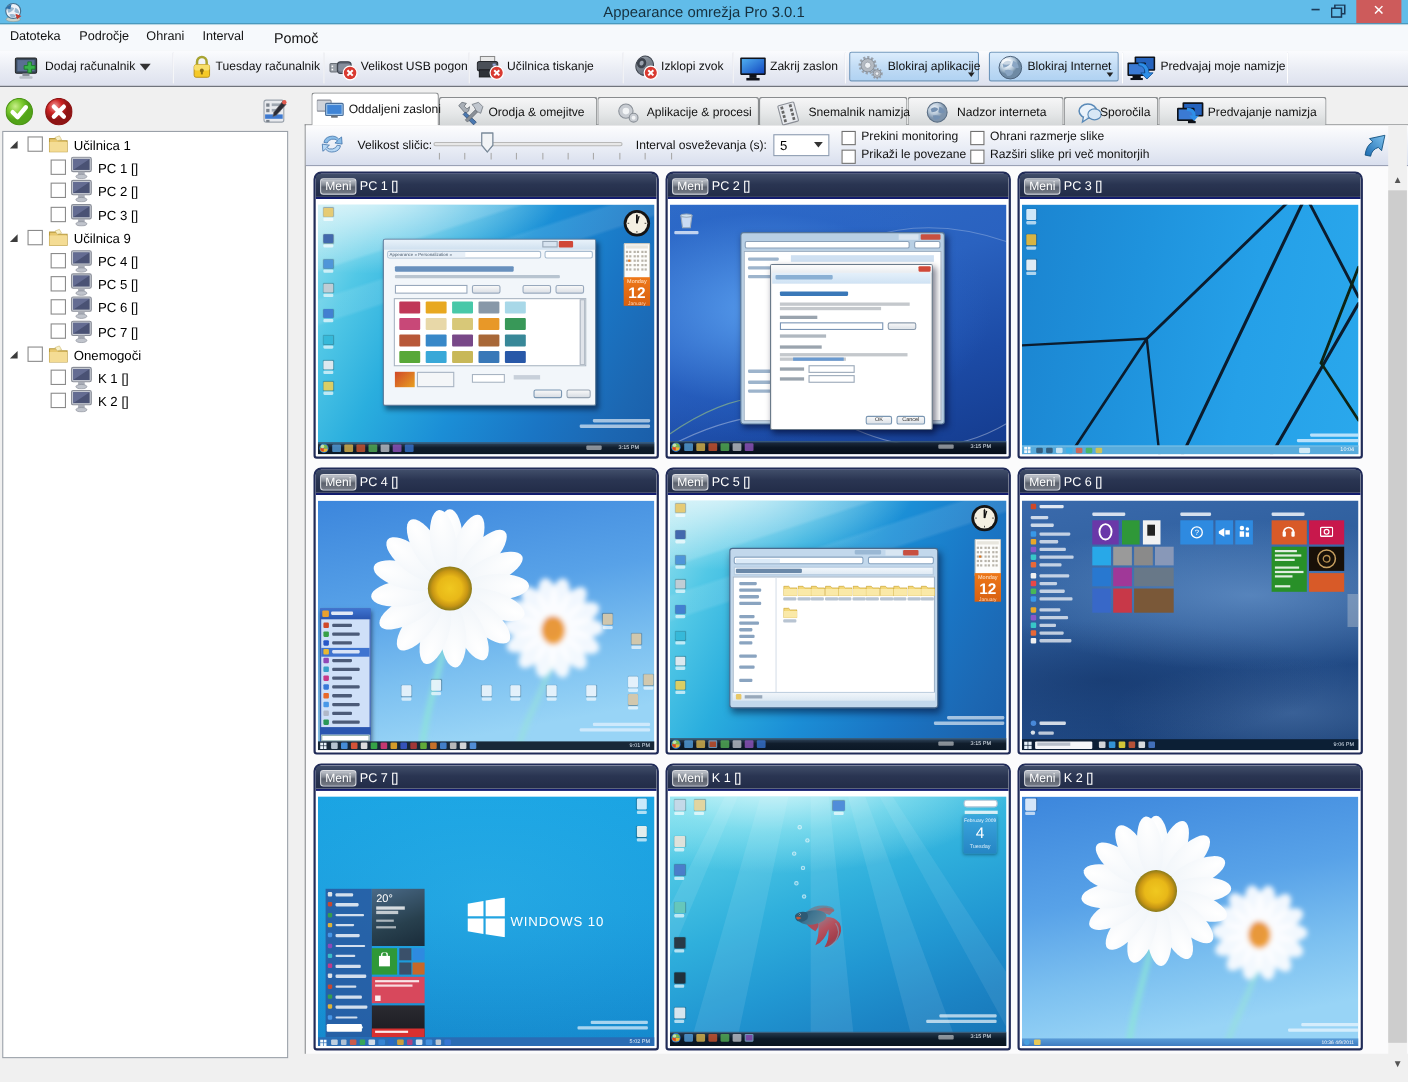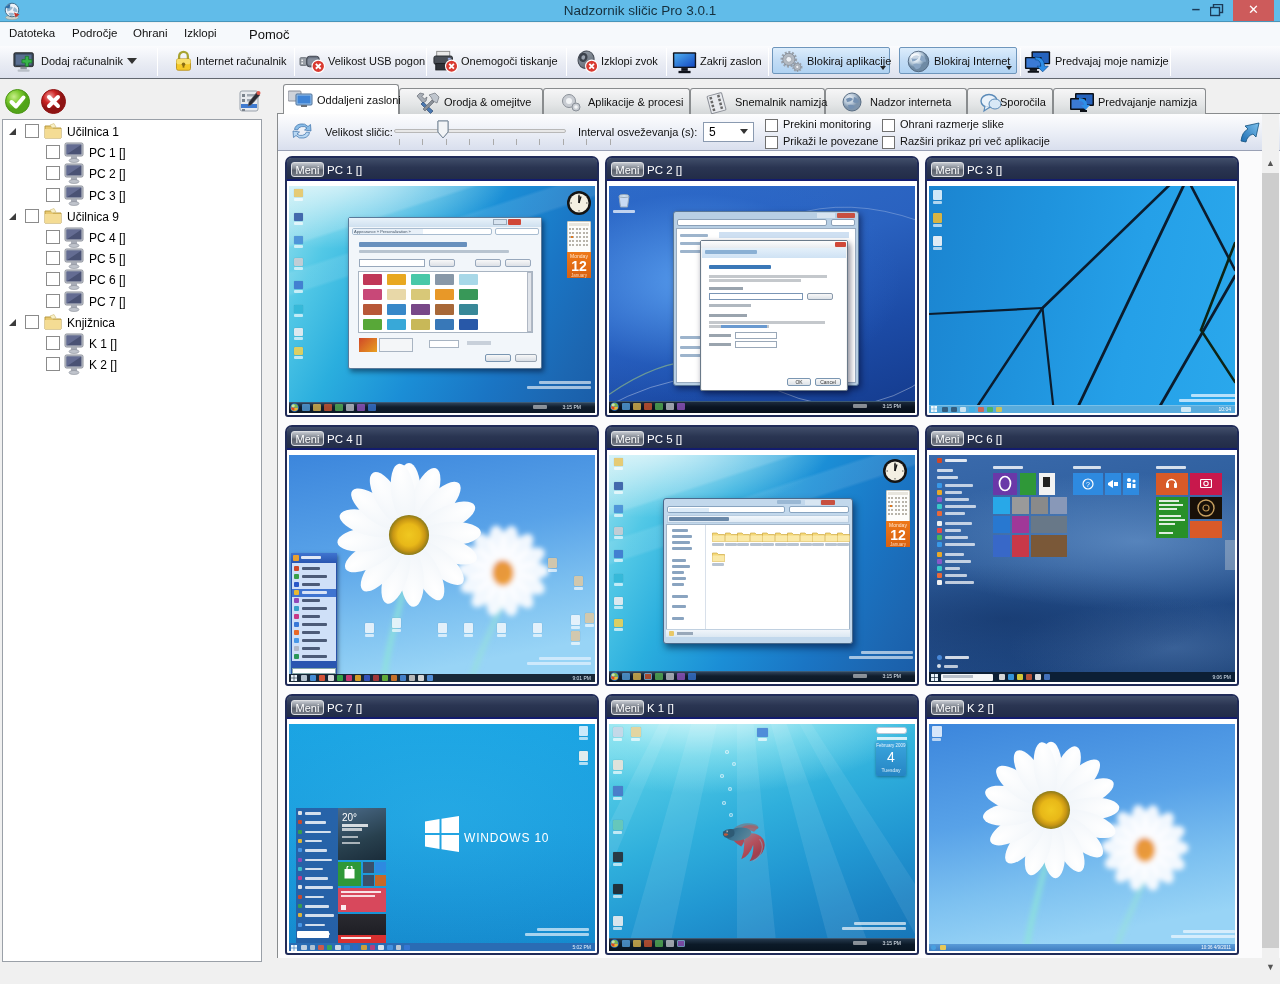--- a/index.html
+++ b/index.html
@@ -14,32 +14,32 @@
 <body>
 
 <div class="ab" style="left:0;top:0;width:1280px;height:22px;background:#61bce9;border-bottom:1px solid #4795ba"></div>
 <svg class="ab" style="left:3px;top:2px" width="18" height="18" viewBox="0 0 18 18">
     <ellipse cx="9" cy="15.5" rx="6.5" ry="2.2" fill="#c8d2cc" stroke="#8a948e" stroke-width="0.5"></ellipse>
     <circle cx="9" cy="8" r="6.8" fill="#eef2f8" stroke="#44708e"></circle>
     <path d="M3.5 6 Q7 3.5 10 5.5 Q8 9 4.5 9.5 Z M11 5 Q14.5 6.5 14.5 10 Q11.5 10.5 10 8.5 Z M5.5 11 Q9 10 11.5 12 Q10.5 14.5 7.5 14 Q6 13 5.5 11 Z" fill="#9ab8d0"></path>
     <path d="M1.5 5.5 L7.5 1.5 L6.5 6.5 Z" fill="#2e6ea6"></path>
     <path d="M11 10.5 L16.5 12.5 L12.5 15.5 Z" fill="#c23a2e"></path>
   </svg>
-<div class="ab" style="left:0;top:3px;width:1280px;text-align:center;font-size:13.5px;color:#16303e">Nadzornik sličic Pro 3.0.1</div>
+<div class="ab" style="left:0;top:3px;width:1280px;text-align:center;font-size:13.5px;color:#16303e">Appearance omrežja Pro 3.0.1</div>
 <div class="ab" style="left:1186px;top:0;width:20px;height:21px;color:#1b3a57;font-size:15px;font-weight:bold;text-align:center">–</div>
 <svg class="ab" style="left:1210px;top:4px" width="14" height="13" viewBox="0 0 14 13">
     <rect x="3.5" y="0.5" width="9" height="8" fill="none" stroke="#1b3a57" stroke-width="1.4"></rect>
     <rect x="0.5" y="3.5" width="9" height="8" fill="#61bce9" stroke="#1b3a57" stroke-width="1.4"></rect>
   </svg>
 <div class="ab" style="left:1233px;top:0;width:41px;height:21px;background:#cd5b5b;color:#fff;font-size:13px;text-align:center;line-height:20px">✕</div>
 <div class="ab" style="left:0;top:23px;width:1280px;height:23px;background:#f6f9fc"></div>
 <div class="ab" style="left:9px;top:27px;font-size:11.5px;color:#111">Datoteka</div>
 <div class="ab" style="left:72px;top:27px;font-size:11.5px;color:#111">Področje</div>
 <div class="ab" style="left:133px;top:27px;font-size:11.5px;color:#111">Ohrani</div>
-<div class="ab" style="left:184px;top:27px;font-size:11.5px;color:#111">Izklopi</div>
+<div class="ab" style="left:184px;top:27px;font-size:11.5px;color:#111">Interval</div>
 <div class="ab" style="left:249px;top:27px;font-size:13px;color:#111">Pomoč</div>
 <div class="ab" style="left:0;top:46px;width:1280px;height:33px;background:linear-gradient(#fbfcfe,#e9ecf4 55%,#dde1ee);border-bottom:1px solid #62676f"></div>
 <div class="ab" style="left:157px;top:48px;width:1px;height:28px;background:#c6c9d6;border-right:1px solid #fff"></div>
 <div class="ab" style="left:294px;top:48px;width:1px;height:28px;background:#c6c9d6;border-right:1px solid #fff"></div>
 <div class="ab" style="left:426px;top:48px;width:1px;height:28px;background:#c6c9d6;border-right:1px solid #fff"></div>
 <div class="ab" style="left:566px;top:48px;width:1px;height:28px;background:#c6c9d6;border-right:1px solid #fff"></div>
 <div class="ab" style="left:666px;top:48px;width:1px;height:28px;background:#c6c9d6;border-right:1px solid #fff"></div>
 <div class="ab" style="left:768px;top:48px;width:1px;height:28px;background:#c6c9d6;border-right:1px solid #fff"></div>
 <div class="ab" style="left:1020px;top:48px;width:1px;height:28px;background:#c6c9d6;border-right:1px solid #fff"></div>
 <div class="ab" style="left:1170px;top:48px;width:1px;height:28px;background:#c6c9d6;border-right:1px solid #fff"></div>
@@ -54,40 +54,40 @@
 </svg>
 <div class="ab" style="left:41px;top:55px;font-size:11px;color:#111">Dodaj računalnik</div>
 <div class="ab" style="left:127px;top:58px;width:0;height:0;border-left:5px solid transparent;border-right:5px solid transparent;border-top:6px solid #333"></div>
 <svg class="ab" style="left:173px;top:49px" width="21" height="25" viewBox="0 0 24 26">
 <path d="M7 11 v-4 a5 5 0 0 1 10 0 v4" fill="none" stroke="#a8a432" stroke-width="2.6"></path>
 <rect x="4" y="10" width="16" height="13" rx="2" fill="#f5c928" stroke="#b8901a"></rect>
 <rect x="4" y="10" width="16" height="6" rx="2" fill="#f8df6a"></rect>
 <circle cx="12" cy="16" r="2" fill="#8a6d12"></circle>
     <rect x="11" y="16" width="2" height="4" fill="#8a6d12"></rect>
 </svg>
-<div class="ab" style="left:196px;top:55px;font-size:11px;color:#111">Internet računalnik</div>
+<div class="ab" style="left:196px;top:55px;font-size:11px;color:#111">Tuesday računalnik</div>
 <svg class="ab" style="left:299px;top:50px" width="27" height="25" viewBox="0 0 28 26">
 <rect x="1" y="8" width="7" height="8" rx="1" fill="#9aa0a8" stroke="#6a7078"></rect>
 <rect x="2.5" y="10" width="1.5" height="1.5" fill="#fff"></rect>
     <rect x="2.5" y="13" width="1.5" height="1.5" fill="#fff"></rect>
 <rect x="8" y="6.5" width="13" height="11" rx="3" fill="#6a7280" stroke="#3c424c"></rect>
 <rect x="9" y="8.5" width="11" height="7" rx="2" fill="#868e9c"></rect>
 <circle cx="20" cy="17" r="6.5" fill="#d93a31" stroke="#fff" stroke-width="1.2"></circle>
 <path d="M17.5 14.5 L22.5 19.5 M22.5 14.5 L17.5 19.5" stroke="#fff" stroke-width="2"></path>
 </svg>
 <div class="ab" style="left:328px;top:55px;font-size:11px;color:#111">Velikost USB pogon</div>
 <svg class="ab" style="left:433px;top:50px" width="26" height="25" viewBox="0 0 28 26">
 <rect x="4" y="1" width="14" height="6" fill="#e8e8e8" stroke="#888"></rect>
 <rect x="1" y="6" width="20" height="9" rx="2" fill="#4a4f57" stroke="#26292e"></rect>
 <rect x="3" y="14" width="16" height="7" fill="#2e3238" stroke="#1a1c20"></rect>
 <rect x="16" y="8" width="3" height="2" fill="#9ad"></rect>
 <circle cx="20" cy="17" r="6.5" fill="#d93a31" stroke="#fff" stroke-width="1.2"></circle>
 <path d="M17.5 14.5 L22.5 19.5 M22.5 14.5 L17.5 19.5" stroke="#fff" stroke-width="2"></path>
 </svg>
-<div class="ab" style="left:461px;top:55px;font-size:11px;color:#111">Onemogoči tiskanje</div>
+<div class="ab" style="left:461px;top:55px;font-size:11px;color:#111">Učilnica tiskanje</div>
 <svg class="ab" style="left:574px;top:50px" width="26" height="25" viewBox="0 0 28 26">
 <defs>
       <linearGradient id="spk" x1="0" y1="0" x2="1" y2="1">
         <stop offset="0" stop-color="#9aa2ac"></stop>
         <stop offset="1" stop-color="#5a626e"></stop>
       </linearGradient>
     </defs>
 <ellipse cx="13" cy="10" rx="8.5" ry="9.5" fill="url(#spk)" stroke="#3e444e" transform="rotate(20 13 10)"></ellipse>
 <ellipse cx="10" cy="7.5" rx="4.5" ry="5" fill="#3c424c" transform="rotate(20 10 7.5)"></ellipse>
 <ellipse cx="10" cy="7.5" rx="2" ry="2.4" fill="#9aa2ae" transform="rotate(20 10 7.5)"></ellipse>
@@ -262,21 +262,21 @@
 <div class="ab" style="left:89px;top:294.6px;font-size:12px;color:#000">PC 7 []</div>
 <svg class="ab" style="left:8px;top:317.8px" width="9" height="9" viewBox="0 0 9 9">
     <path d="M8 1 L8 8 L1 8 Z" fill="#3c3c3c"></path>
   </svg>
 <div class="ab" style="left:25px;top:314.8px;width:14px;height:14px;background:#fff;border:1px solid #8b8b8b"></div>
 <svg class="ab" style="left:44px;top:312.8px" width="18" height="18" viewBox="0 0 18 18">
 <path d="M1 4 L7 4 L9 6 L17 6 L17 16 L1 16 Z" fill="#e8c86e" stroke="#b89a40"></path>
 <path d="M1 7 L17 7 L17 16 L1 16 Z" fill="#f4dc94"></path>
 <path d="M6 3 L10 1.5 L12 5 L8 6 Z" fill="#f8f0c8" stroke="#c8b060" stroke-width="0.5"></path>
 </svg>
-<div class="ab" style="left:67px;top:315.8px;font-size:12px;color:#000">Knjižnica</div>
+<div class="ab" style="left:67px;top:315.8px;font-size:12px;color:#000">Onemogoči</div>
 <div class="ab" style="left:46px;top:336.0px;width:14px;height:14px;background:#fff;border:1px solid #8b8b8b"></div>
 <svg class="ab" style="left:64px;top:333.0px" width="20" height="21" viewBox="0 0 20 21">
 <rect x="1" y="1" width="18" height="13" rx="1.5" fill="#c6cad2" stroke="#8a8e98"></rect>
 <rect x="2.5" y="2.5" width="15" height="10" fill="#4a5274"></rect>
 <path d="M2.5 2.5 L17.5 2.5 L2.5 12.5 Z" fill="#6a739a" opacity="0.8"></path>
 <rect x="7" y="14" width="6" height="3" fill="#a8acb6"></rect>
 <ellipse cx="10" cy="18.5" rx="5" ry="2" fill="#c0c4cc" stroke="#8a8e98" stroke-width="0.6"></ellipse>
 </svg>
 <div class="ab" style="left:89px;top:337.0px;font-size:12px;color:#000">K 1 []</div>
 <div class="ab" style="left:46px;top:357.2px;width:14px;height:14px;background:#fff;border:1px solid #8b8b8b"></div>
@@ -382,21 +382,21 @@
 <div class="ab" style="left:578px;top:126px;font-size:11px;color:#111;z-index:3">Interval osveževanja (s):</div>
 <div class="ab" style="left:703px;top:122px;width:51px;height:20px;background:#fff;border:1px solid #8a9ab0;z-index:3;font-size:12px;padding:2px 0 0 5px">5</div>
 <div class="ab" style="left:740px;top:129px;width:0;height:0;border-left:4px solid transparent;border-right:4px solid transparent;border-top:5px solid #333;z-index:4"></div>
 <div class="ab" style="left:765px;top:119px;width:13px;height:13px;background:#fff;border:1px solid #707070;z-index:3"></div>
 <div class="ab" style="left:783px;top:118px;font-size:11px;color:#111;z-index:3">Prekini monitoring</div>
 <div class="ab" style="left:882px;top:119px;width:13px;height:13px;background:#fff;border:1px solid #707070;z-index:3"></div>
 <div class="ab" style="left:900px;top:118px;font-size:11px;color:#111;z-index:3">Ohrani razmerje slike</div>
 <div class="ab" style="left:765px;top:136px;width:13px;height:13px;background:#fff;border:1px solid #707070;z-index:3"></div>
 <div class="ab" style="left:783px;top:135px;font-size:11px;color:#111;z-index:3">Prikaži le povezane</div>
 <div class="ab" style="left:882px;top:136px;width:13px;height:13px;background:#fff;border:1px solid #707070;z-index:3"></div>
-<div class="ab" style="left:900px;top:135px;font-size:11px;color:#111;z-index:3">Razširi prikaz pri več aplikacije</div>
+<div class="ab" style="left:900px;top:135px;font-size:11px;color:#111;z-index:3">Razširi slike pri več monitorjih</div>
 <svg class="ab" style="left:1238px;top:120px;z-index:3" width="24" height="24" viewBox="0 0 24 24">
 <defs>
       <linearGradient id="xar" x1="0" y1="1" x2="1" y2="0">
         <stop offset="0" stop-color="#1a6ab0"></stop>
         <stop offset="1" stop-color="#7ec2ee"></stop>
       </linearGradient>
     </defs>
 <path d="M3 21 Q4 12 10 9 L7 6 L21 3 L18 17 L15 14 Q9 16 8 22 Z" fill="url(#xar)" stroke="#11507e" stroke-width="0.8"></path>
 </svg>
 <div class="ab" style="left:1262px;top:114px;width:17px;height:862px;background:#f0f0f0;z-index:2"></div>

